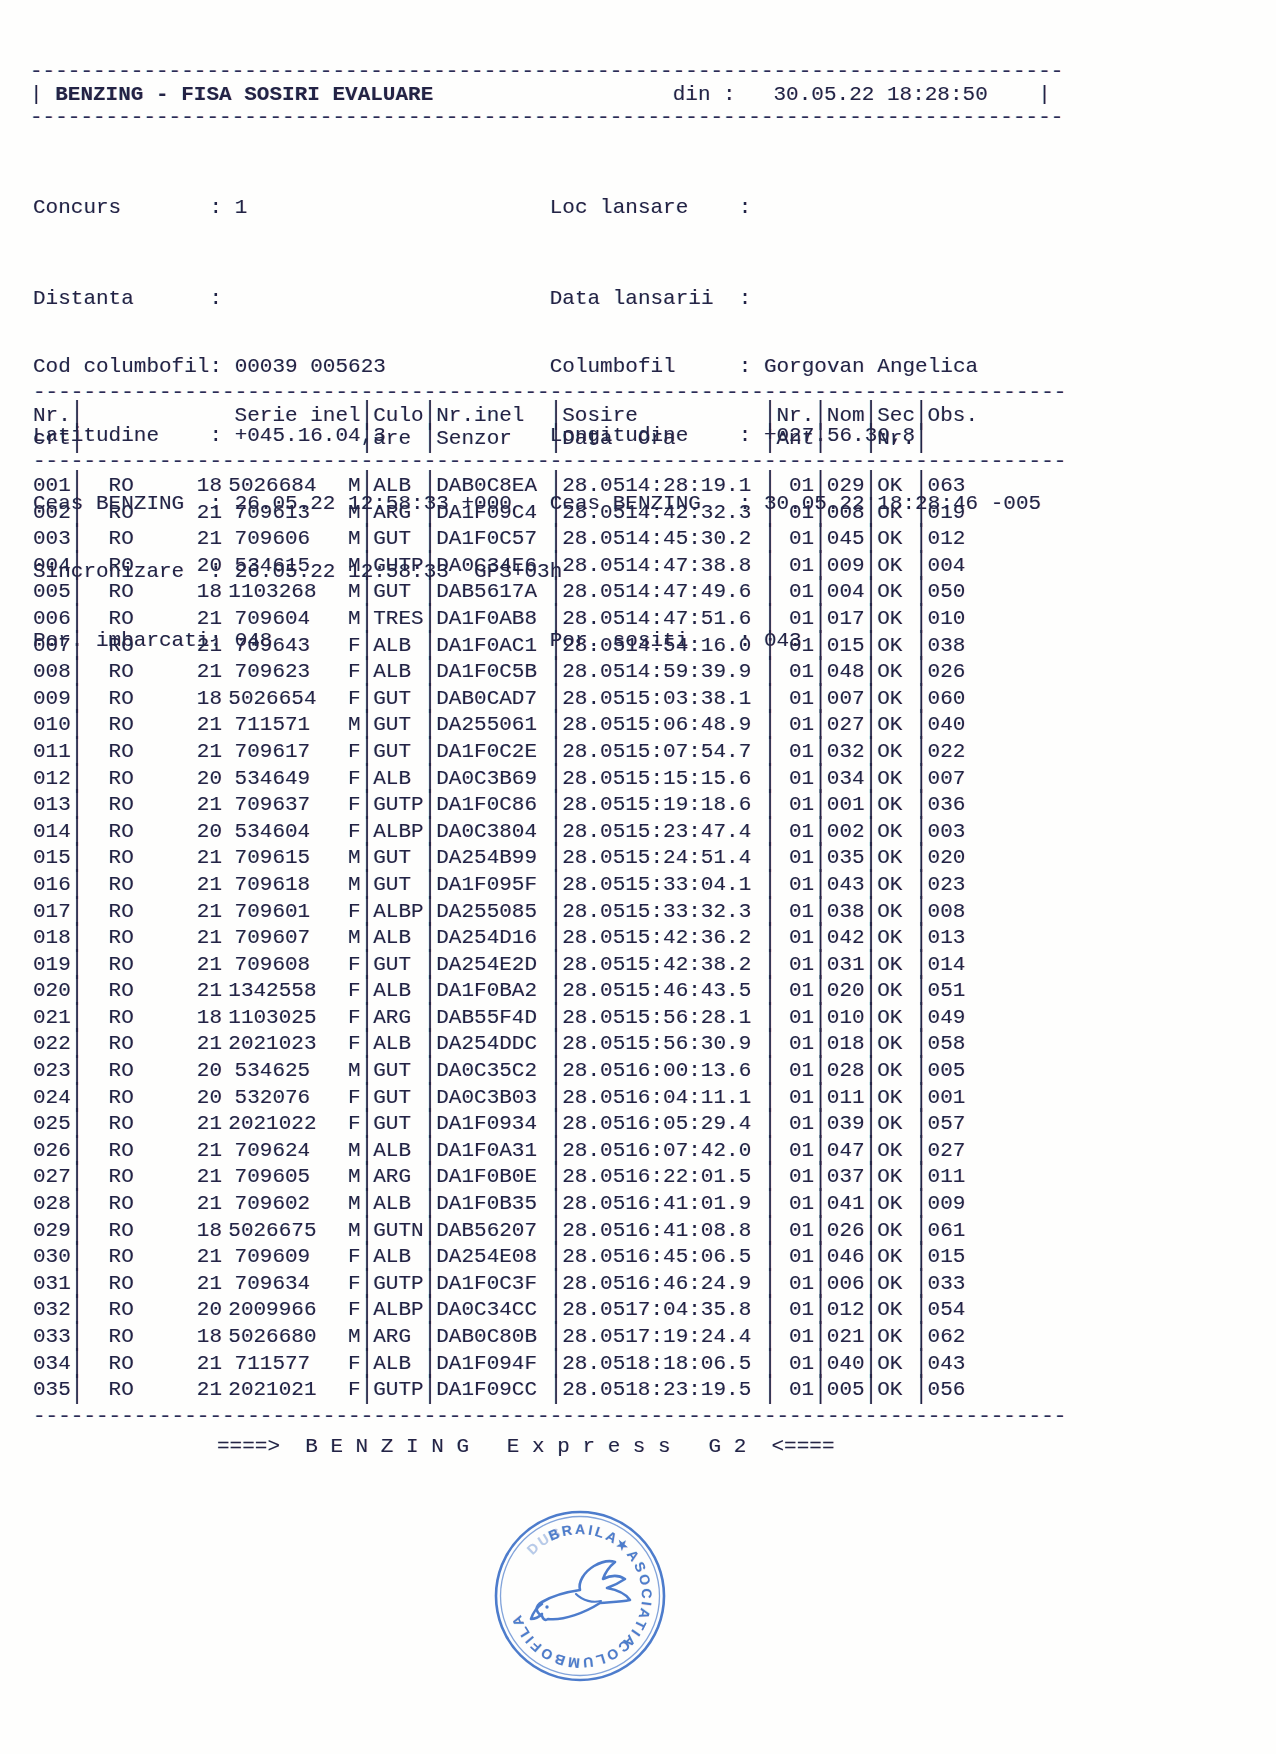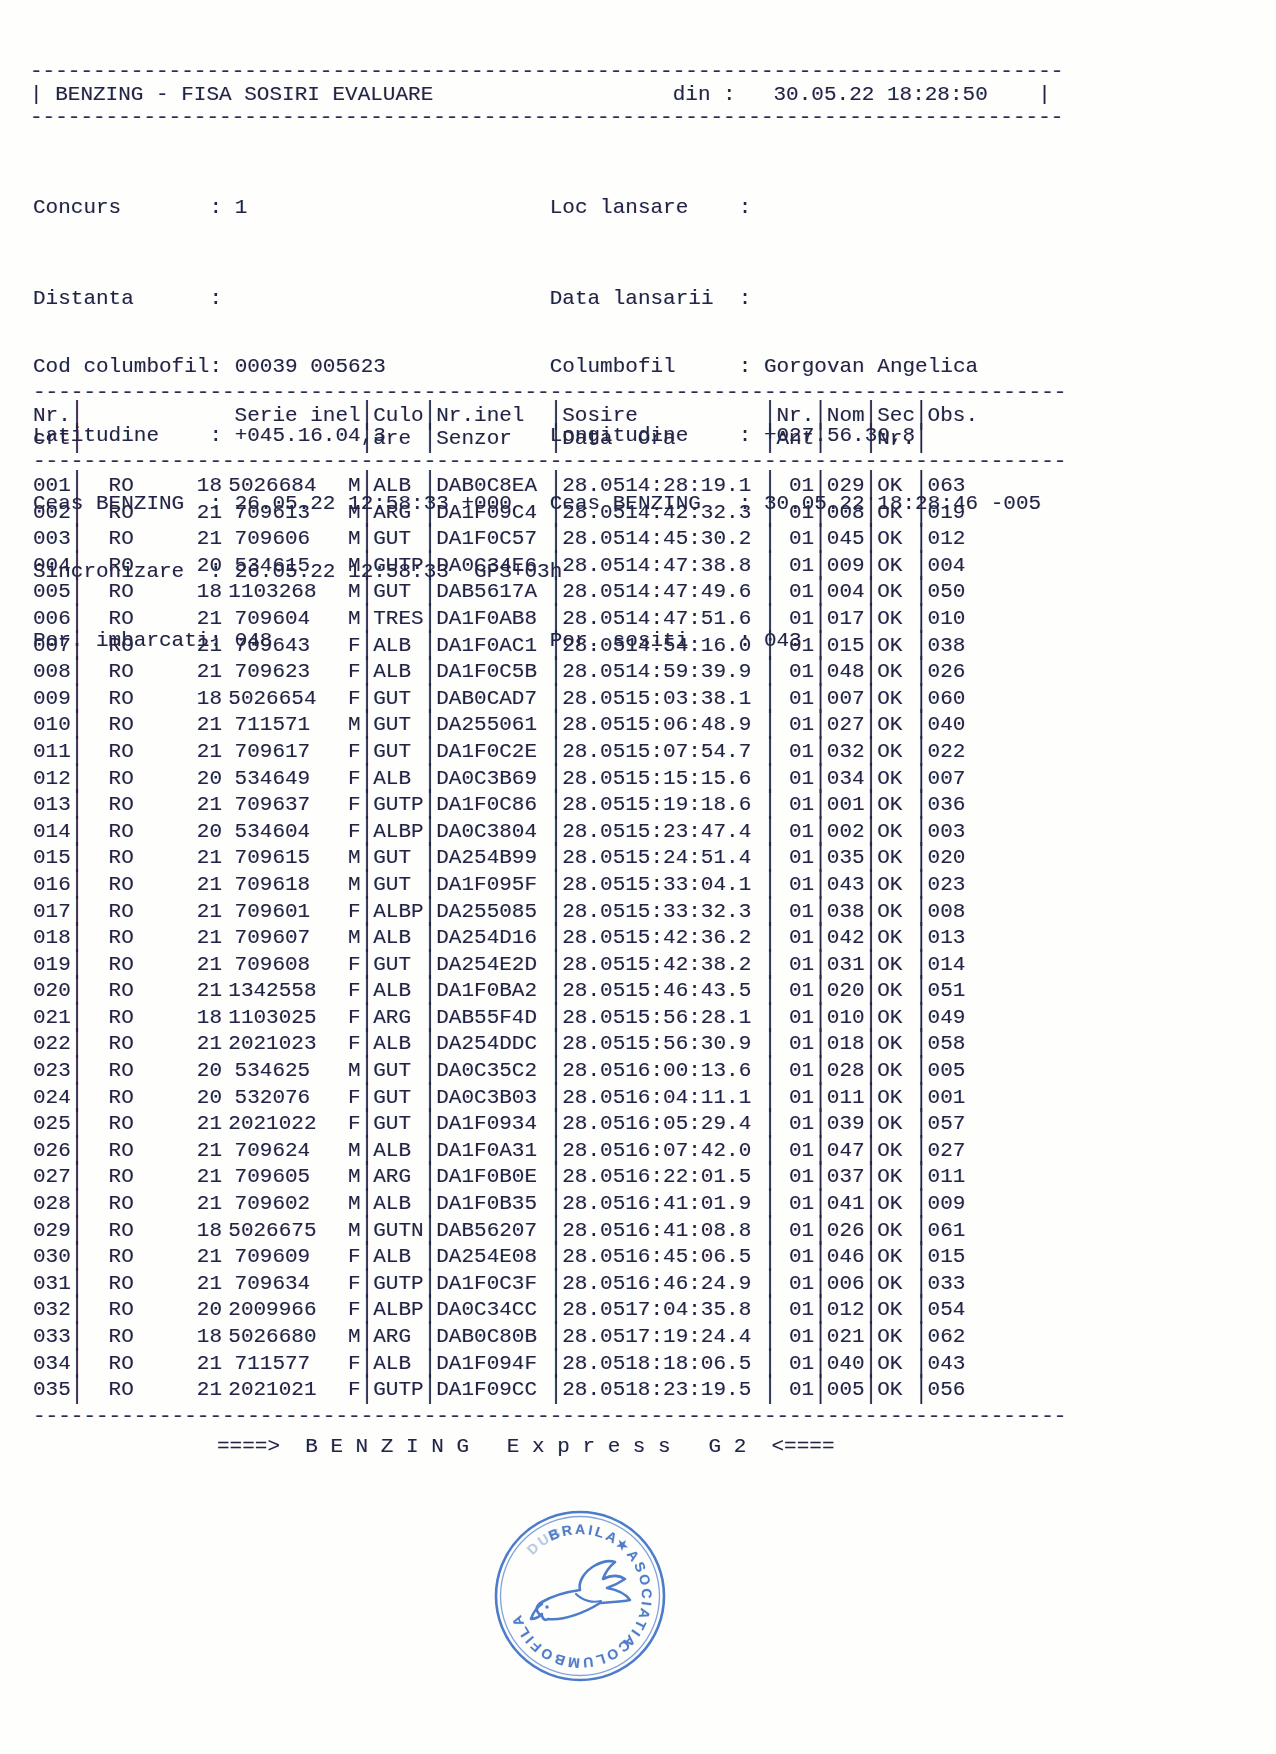--- a/index.html
+++ b/index.html
@@ -9,21 +9,21 @@
     font-family:"Liberation Mono","DejaVu Sans Mono",monospace;
     font-size:21px;color:#232345;
     text-shadow:0.6px 0 rgba(190,60,90,.16),-0.6px 0 rgba(0,150,170,.18);
   }
   .sepline{height:23px;line-height:23px;white-space:pre;overflow:hidden;color:#2a2a55;
            text-shadow:0.8px 0 rgba(190,50,80,.28),-0.8px 0 rgba(0,150,170,.30);}
   
   .titleband{position:absolute;left:30px;top:60px;width:82ch;}
   .titleline{position:relative;height:23px;line-height:23px;white-space:pre;}
   .titleline .tp{position:absolute;left:0;}
-  .titleline .ttl{position:absolute;left:2ch;}
+  .titleline .ttl{position:absolute;left:2ch;font-weight:bold;}
   .titleline .din{position:absolute;left:51ch;}
   .titleline .dt{position:absolute;left:59ch;}
   .titleline .tpr{left:80ch;}
   
   .infoblock{position:absolute;left:33px;top:151px;white-space:pre;}
   .iline{position:relative;height:22.4px;line-height:22.4px;white-space:pre;}
   .gap{margin-top:22.4px;}
   .ilabel{display:inline-block;width:14ch;box-sizing:border-box;}
   .ival{margin-left:1ch;}
   .rcol{position:absolute;left:41ch;top:0;white-space:pre;}

